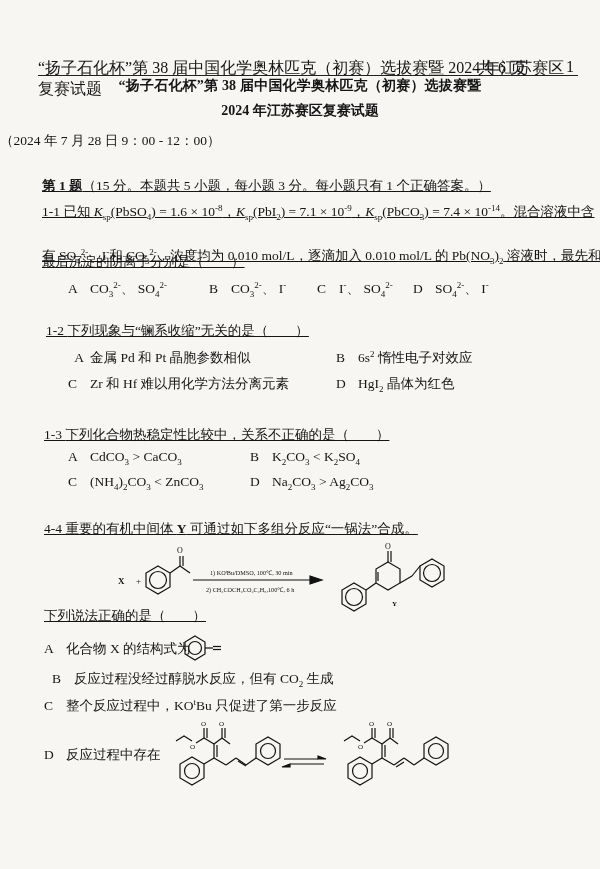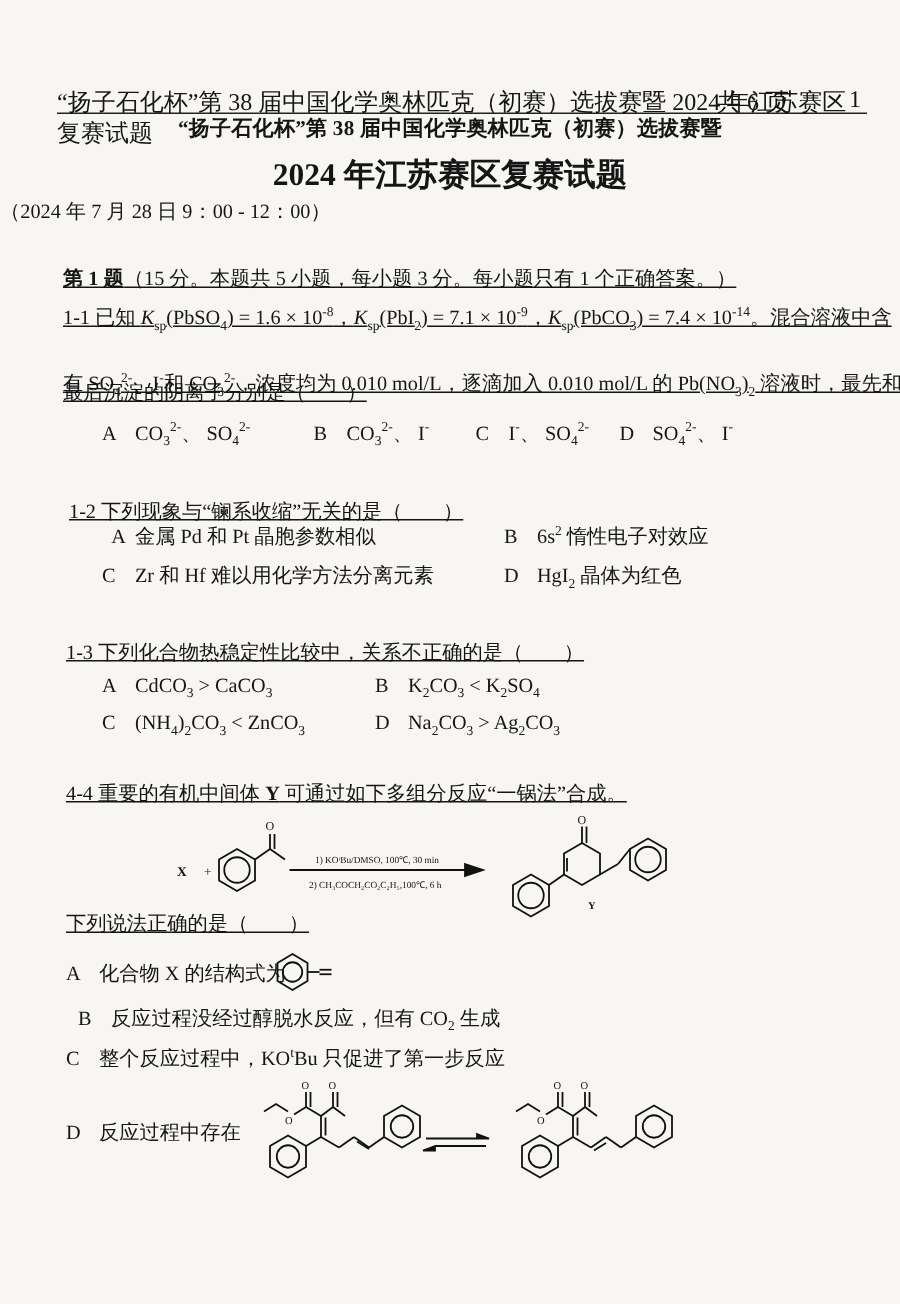--- a/index.html
+++ b/index.html
@@ -12,21 +12,21 @@
   }
   .abs { position:absolute; }
   .hdr {
     left:38px; top:55px; width:540px; height:20px;
     font-size:16px; border-bottom:1.5px solid #222;
   }
   .hdr .t { position:absolute; left:0; top:3px; }
   .hdr .p { position:absolute; left:440px; top:3px; }
   .hdr .n { position:absolute; right:4px; top:3px; }
   .title1 { left:0; width:600px; top:77px; text-align:center; font-size:14px; font-weight:bold; letter-spacing:0.2px; }
-  .title2 { left:0; width:600px; top:102px; text-align:center; font-size:21px; font-weight:bold; }
+  .title2 { left:0; width:600px; top:102px; text-align:center; font-size:14px; font-weight:bold; }
   .sub { left:0; width:532px; top:132px; font-size:13.5px; }
   .line { font-size:13.5px; white-space:nowrap;text-decoration:underline; }
   .b { font-weight:bold; }
   sub, sup { font-size:9px; line-height:0; }
   .opt { font-size:13.5px; white-space:nowrap; }
   .opt .lbl { display:inline-block; width:22px; }
   svg { position:absolute; overflow:visible; }
   svg * { stroke:#111; fill:none; stroke-width:1.2; }
   svg text { stroke:none; fill:#111; font-family:"Liberation Serif",serif; }
 </style>
@@ -53,21 +53,21 @@
 </div>
 <div class="abs line" style="left:42px;top:229px;margin-top:18px;">
   有 SO<sub>4</sub><sup>2-</sup>、I<sup>-</sup>和 CO<sub>3</sub><sup>2-</sup>，浓度均为 0.010 mol/L，逐滴加入 0.010 mol/L 的 Pb(NO<sub>3</sub>)<sub>2</sub> 溶液时，最先和
 </div>
 <div class="abs line" style="left:42px;top:253px;">最后沉淀的阴离子分别是（　　）</div>
 <div class="abs opt" style="left:68px;top:280px;"><span class="lbl">A</span>CO<sub>3</sub><sup>2-</sup>、 SO<sub>4</sub><sup>2-</sup></div>
 <div class="abs opt" style="left:209px;top:280px;"><span class="lbl">B</span>CO<sub>3</sub><sup>2-</sup>、 I<sup>-</sup></div>
 <div class="abs opt" style="left:317px;top:280px;"><span class="lbl">C</span>I<sup>-</sup>、 SO<sub>4</sub><sup>2-</sup></div>
 <div class="abs opt" style="left:413px;top:280px;"><span class="lbl">D</span>SO<sub>4</sub><sup>2-</sup>、 I<sup>-</sup></div>
 
-<div class="abs line" style="left:46px;top:322px;margin-top:10px;">
+<div class="abs line" style="left:46px;top:322px;">
   <span>1-2</span>
   <span>下列现象与“镧系收缩”无关的是（　　）</span>
 </div>
 <div class="abs opt" style="left:68px;top:349px;text-align:center;"><span class="lbl">A</span><span>金属 Pd 和 Pt 晶胞参数相似</span></div>
 <div class="abs opt" style="left:336px;top:349px;"><span class="lbl">B</span>6s<sup>2</sup> 惰性电子对效应</div>
 <div class="abs opt" style="left:68px;top:375px;"><span class="lbl">C</span><span>Zr 和 Hf 难以用化学方法分离元素</span></div>
 <div class="abs opt" style="left:336px;top:375px;"><span class="lbl">D</span>HgI<sub>2</sub> 晶体为红色</div>
 
 <div class="abs line" style="left:44px;top:426px;">
   <span>1-3</span>

